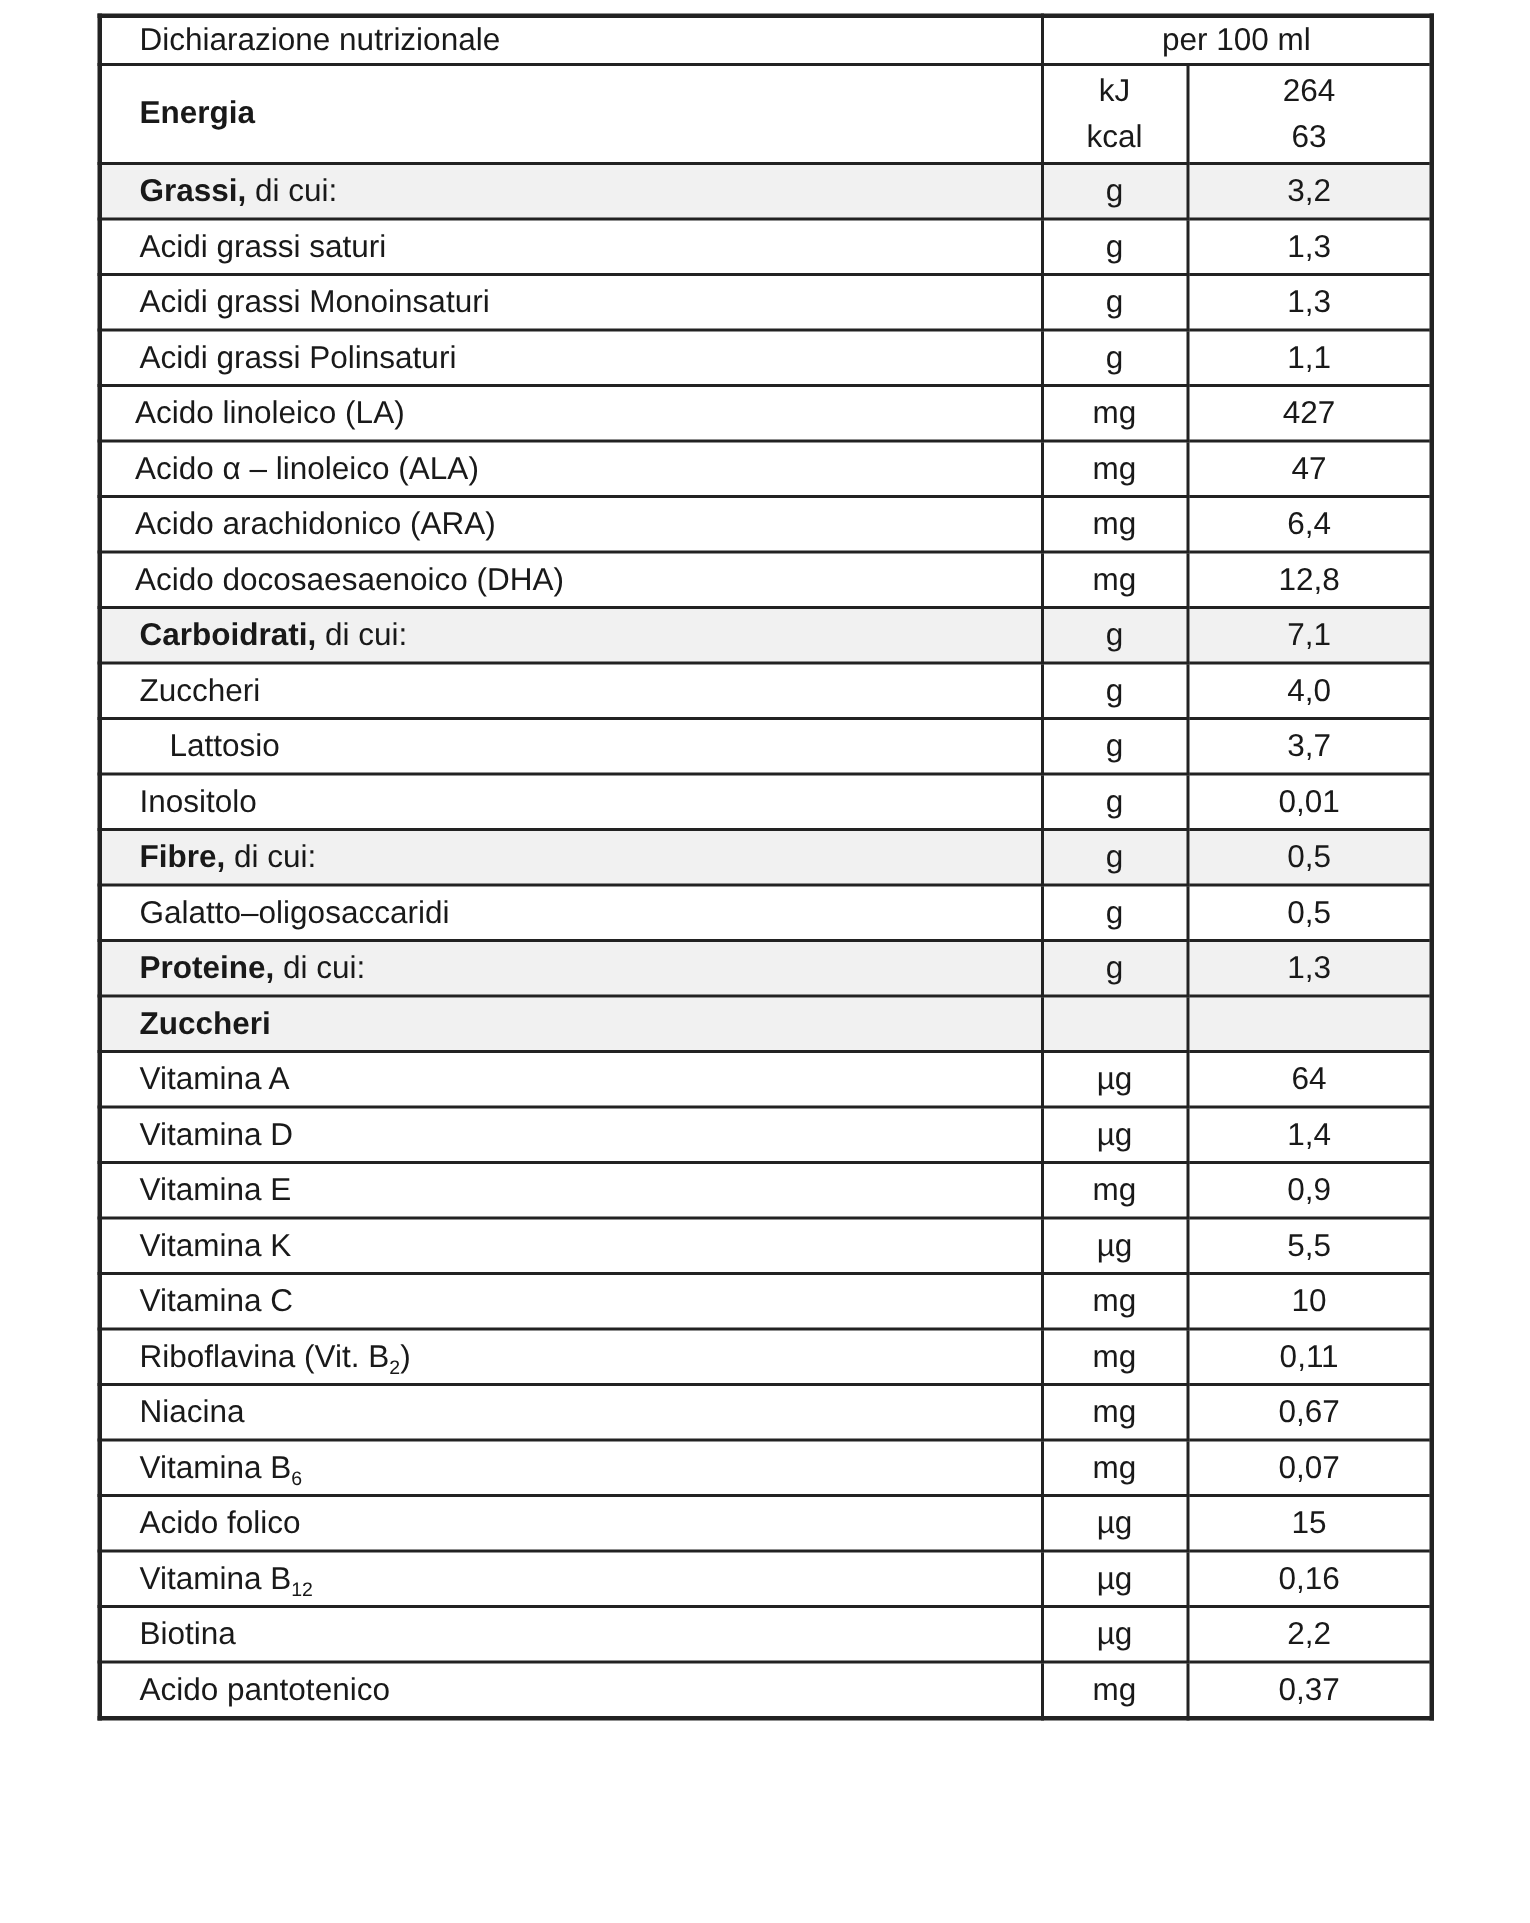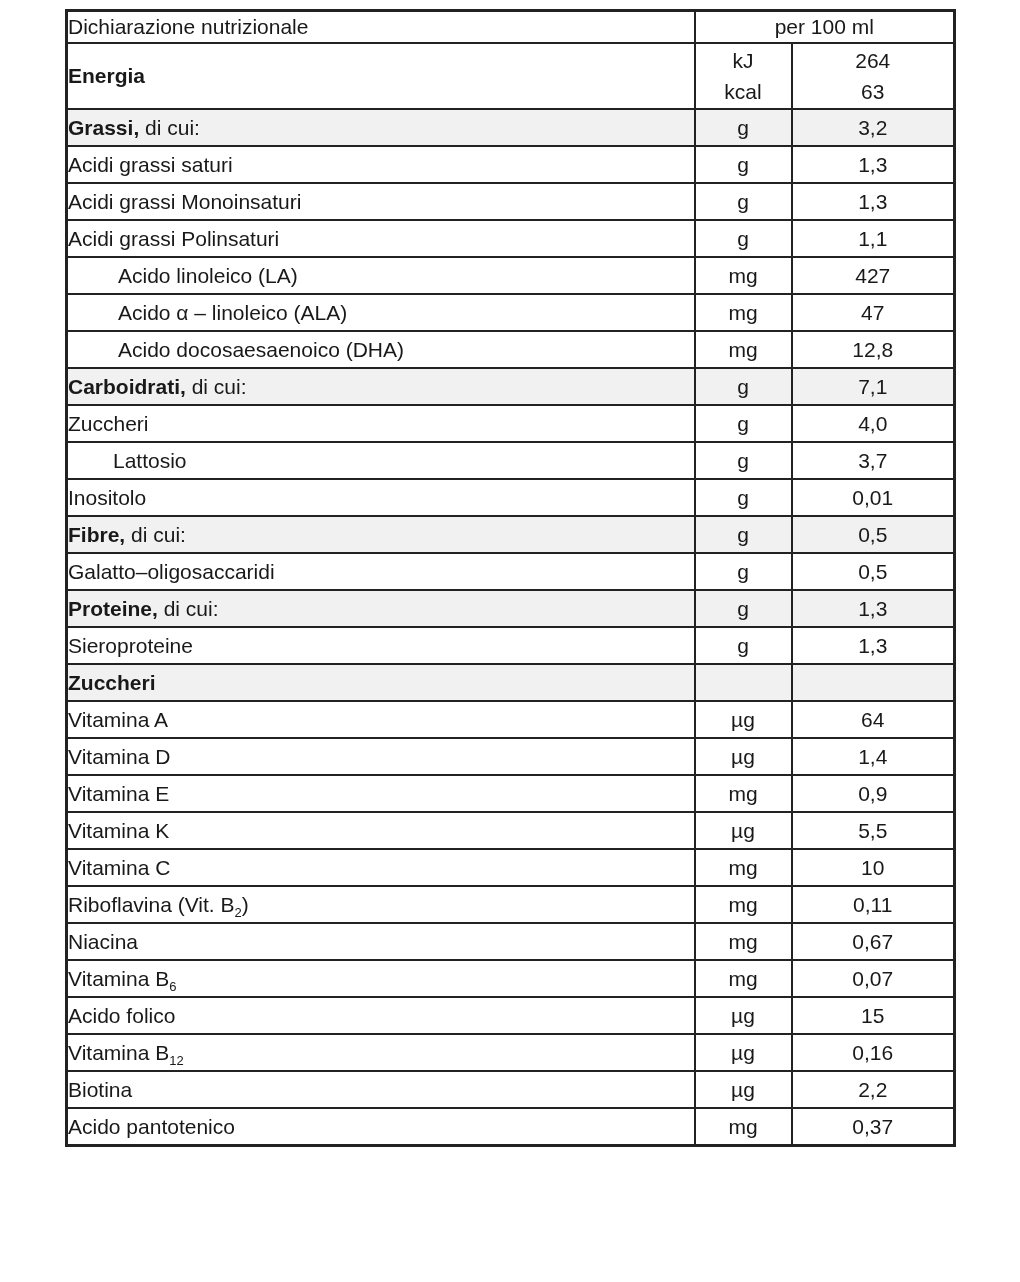--- a/index.html
+++ b/index.html
@@ -22,23 +22,23 @@
   th,td{
     border:2px solid var(--border);
     font-size:21px;font-weight:400;
     padding:0;vertical-align:middle;
     overflow:hidden;
   }
   tr.head th{height:30px;}
   tr.row td{height:35px;}
   tr.row.tall td{height:64px;}
   tr.row.shade td{background:var(--shade);margin-left:30px;}
-  .lab{text-align:left;padding-left:0;padding-right:6px;}
+  .lab{text-align:left;padding-left:25px;padding-right:6px;}
   .lab.indent-1{padding-left:45px;}
-  .lab.indent-2{padding-left:50px;}
+  .lab.indent-2{padding-left:22px;}
   .per,.unit,.val{text-align:center;}
   .unit,.val{white-space:pre-line;line-height:31px;}
   .b{font-weight:700;}
   sub{font-size:13px;line-height:0;}
 </style>
 </head>
 <body>
 
 <div class="page">
   <table class="nutri">
@@ -85,20 +85,25 @@
     <td class="lab indent-2"><span>Acido linoleico (LA)</span></td>
     <td class="unit">mg</td>
     <td class="val">427</td>
   </tr>
         <tr class="row">
     <td class="lab indent-2"><span>Acido α – linoleico (ALA)</span></td>
     <td class="unit">mg</td>
     <td class="val">47</td>
   </tr>
         <tr class="row">
+    <td class="lab indent-2"><span>Acido arachidonico (ARA)</span></td>
+    <td class="unit">mg</td>
+    <td class="val">6,4</td>
+  </tr>
+        <tr class="row">
     <td class="lab indent-2"><span>Acido docosaesaenoico (DHA)</span></td>
     <td class="unit">mg</td>
     <td class="val">12,8</td>
   </tr>
         <tr class="row shade">
     <td class="lab indent-0"><span class="b">Carboidrati,</span><span> di cui:</span></td>
     <td class="unit">g</td>
     <td class="val">7,1</td>
   </tr>
         <tr class="row">
@@ -121,25 +126,20 @@
     <td class="unit">g</td>
     <td class="val">0,5</td>
   </tr>
         <tr class="row">
     <td class="lab indent-0"><span>Galatto–oligosaccaridi</span></td>
     <td class="unit">g</td>
     <td class="val">0,5</td>
   </tr>
         <tr class="row shade">
     <td class="lab indent-0"><span class="b">Proteine,</span><span> di cui:</span></td>
-    <td class="unit">g</td>
-    <td class="val">1,3</td>
-  </tr>
-        <tr class="row">
-    <td class="lab indent-0"><span>Sieroproteine</span></td>
     <td class="unit">g</td>
     <td class="val">1,3</td>
   </tr>
         <tr class="row shade">
     <td class="lab indent-0"><span class="b">Zuccheri</span></td>
     <td class="unit"></td>
     <td class="val"></td>
   </tr>
         <tr class="row">
     <td class="lab indent-0"><span>Vitamina A</span></td>

